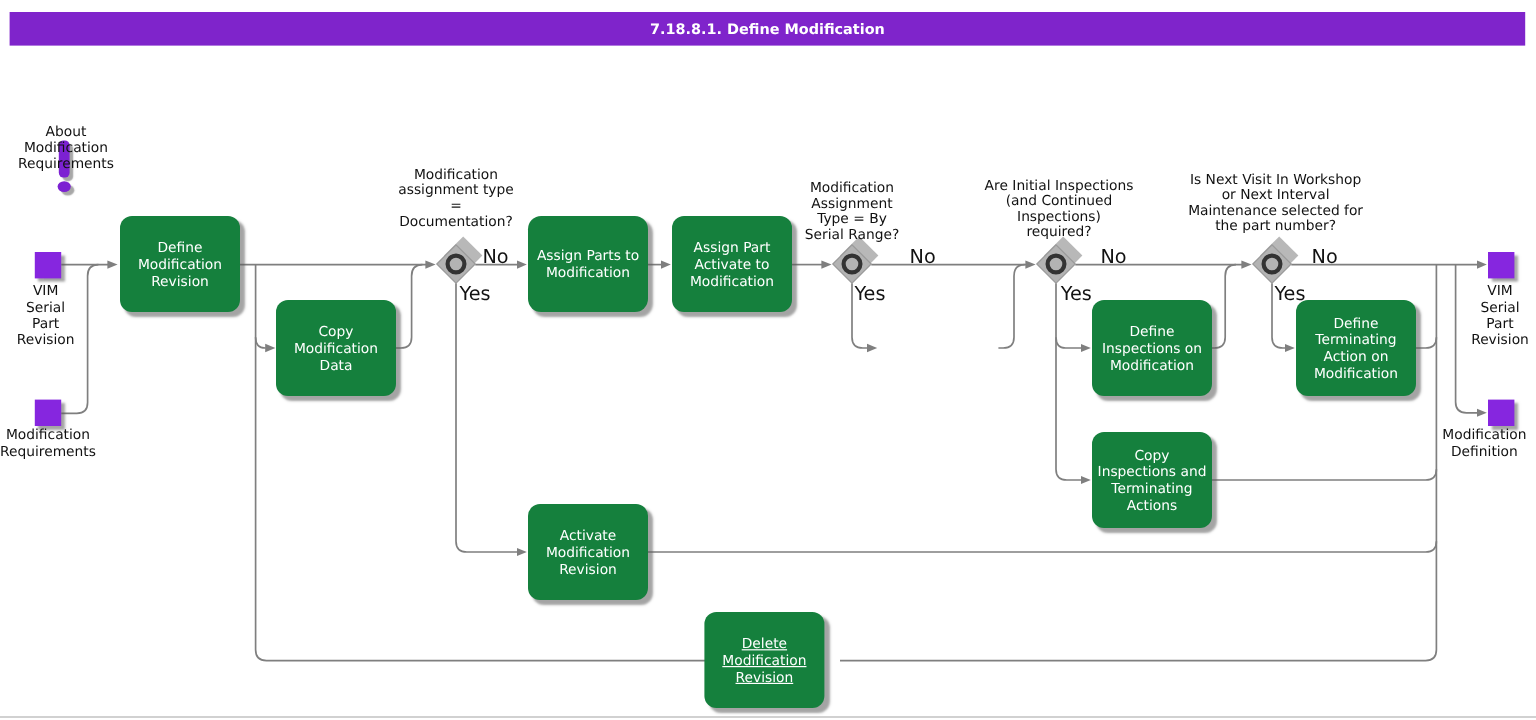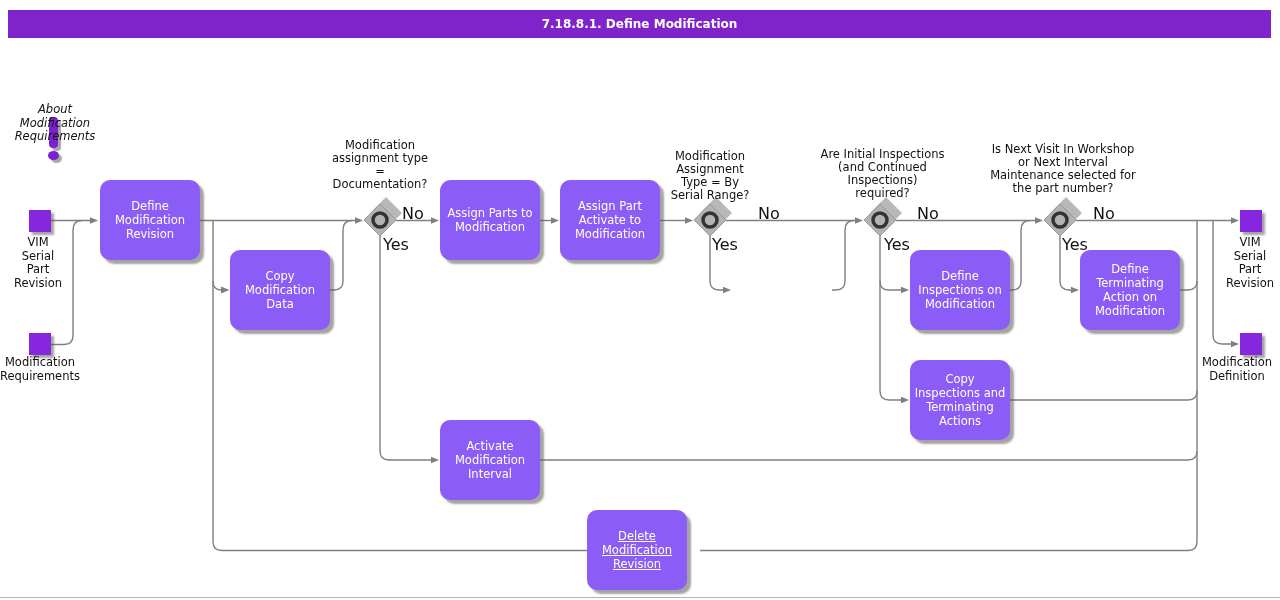--- a/index.html
+++ b/index.html
@@ -9,21 +9,21 @@
     color:#1a1a1a;background:#ffffff;padding-left:43px;
   }
   .titlebar{
     position:absolute;left:8px;top:10px;width:1263px;height:28px;
     background:#7f24cb;display:flex;align-items:center;justify-content:center;
   }
   .titlebar span{color:#ffffff;font-size:12px;font-weight:bold;}
   .ml{white-space:pre-line;text-align:center;}
   .process{
     position:absolute;width:100px;height:80px;border-radius:10px;
-    background:#8b5cf6;color:#ffffff;font-size:11.5px;line-height:14px;
+    background:#15803d;color:#ffffff;font-size:11.5px;line-height:14px;
     display:flex;align-items:center;justify-content:center;
     box-shadow:4px 4px 2px rgba(90,90,90,0.55);
   }
   .artifact{
     position:absolute;width:22px;height:22px;background:#8626df;
     box-shadow:3px 3px 2px rgba(90,90,90,0.55);
   }
   .lbl{
     position:absolute;font-size:11.5px;line-height:13.5px;color:#111;
   }
@@ -129,21 +129,21 @@
       <circle cx="1060" cy="220" r="7" fill="none" stroke="#333333" stroke-width="3.5"></circle>
     </g>
   </svg>
 
   <div style="position:absolute;left:0;top:55px;width:110px;height:90px;">
     <span>
       <span class="excl-bar"></span>
       <span class="excl-dot"></span>
     </span>
   </div>
-  <div class="lbl ml" style="left:0px;top:103px;width:110px;font-style:italic;">About
+  <div class="lbl ml" style="left:0px;top:103px;width:110px;">About
 Modification
 Requirements</div>
 
   <div class="artifact" style="left:29px;top:210px;"></div>
   <div class="lbl ml" style="left:0px;top:236px;width:76px;">VIM
 Serial
 Part
 Revision</div>
 
   <div class="artifact" style="left:29px;top:333px;"></div>
@@ -177,21 +177,21 @@
   <div class="process ml" style="left:1080px;top:250px;">Define
 Terminating
 Action on
 Modification</div>
   <div class="process ml" style="left:910px;top:360px;">Copy
 Inspections and
 Terminating
 Actions</div>
   <div class="process ml" style="left:440px;top:420px;">Activate
 Modification
-Interval</div>
+Revision</div>
   <div class="process ml" style="left:587px;top:510px;text-decoration:underline;">Delete
 Modification
 Revision</div>
 
   <div class="qlbl ml" style="left:325px;top:139px;width:110px;">Modification
 assignment type
 =
 Documentation?</div>
   <div class="qlbl ml" style="left:655px;top:150px;width:110px;">Modification
 Assignment

